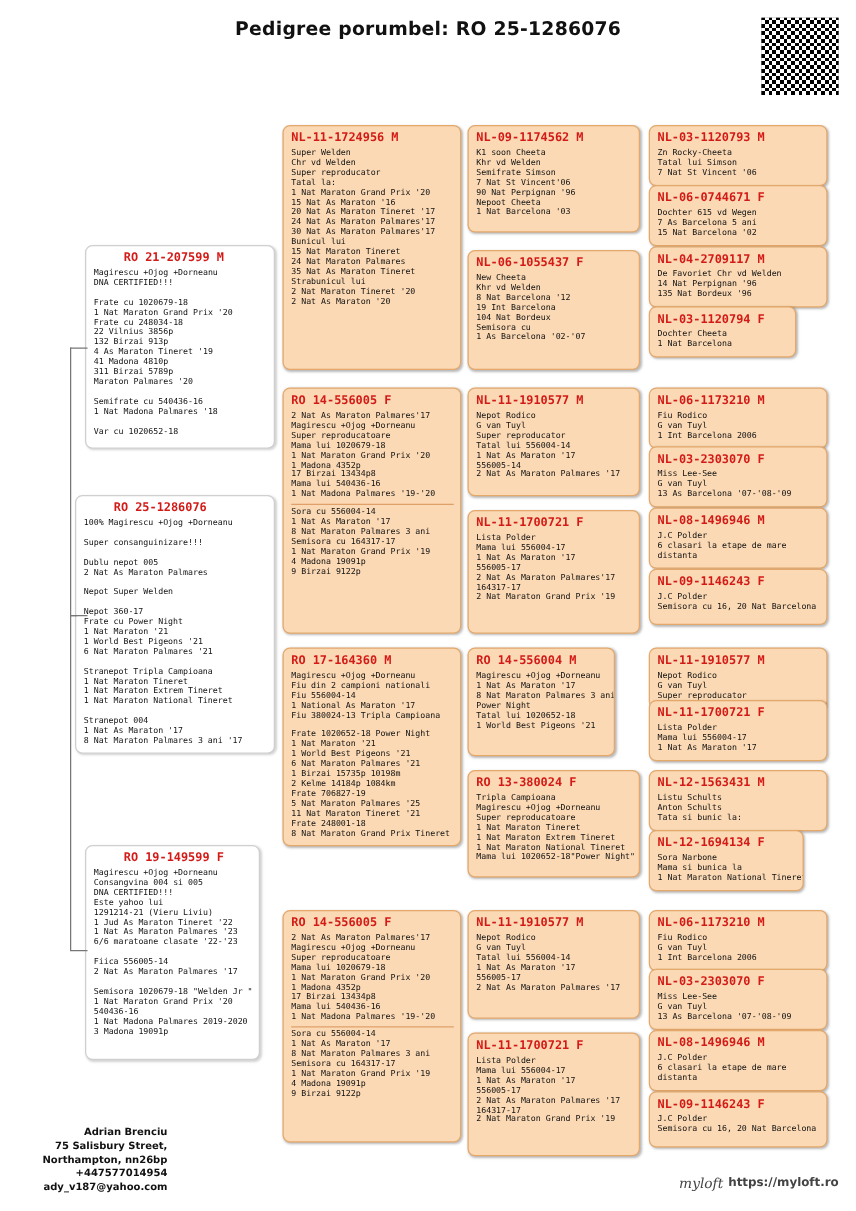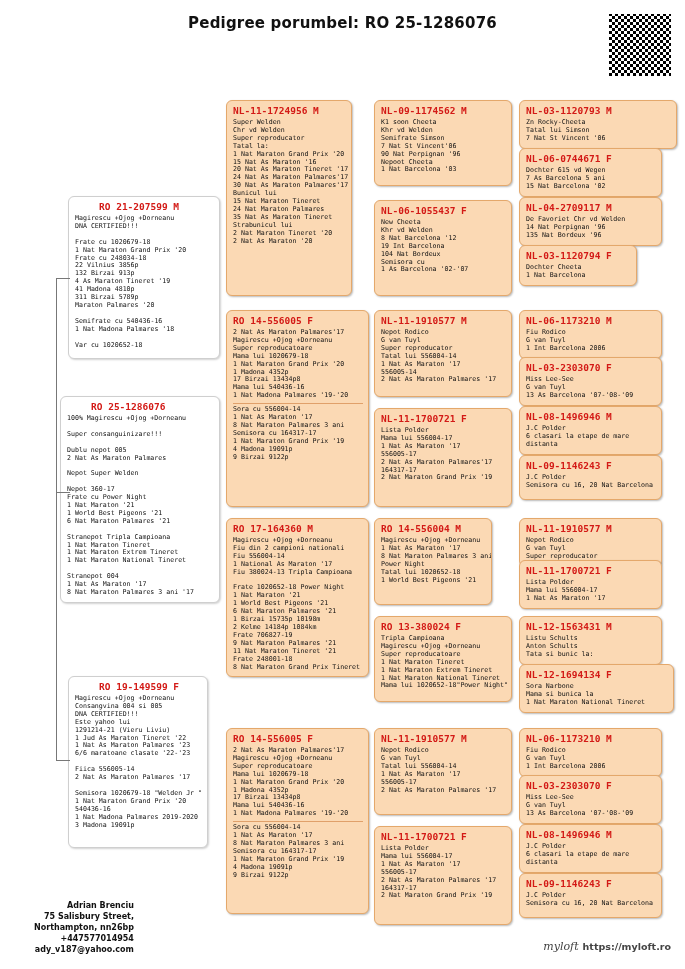--- a/index.html
+++ b/index.html
@@ -131,21 +131,21 @@
       <div class="ln">&nbsp;</div>
       <div class="ln">Fiica 556005-14</div>
       <div class="ln">2 Nat As Maraton Palmares '17</div>
       <div class="ln">&nbsp;</div>
       <div class="ln">Semisora 1020679-18 "Welden Jr "</div>
       <div class="ln">1 Nat Maraton Grand Prix '20</div>
       <div class="ln">540436-16</div>
       <div class="ln">1 Nat Madona Palmares 2019-2020</div>
       <div class="ln">3 Madona 19091p</div>
     </div>
-    <div class="card" style="left: 226px; top: 100px; width: 126px; min-height: 196px;">
+    <div class="card" style="left: 226px; top: 100px; width: 143px; min-height: 196px;">
       <div class="hdr">NL-11-1724956 M</div>
       <div class="ln">Super Welden</div>
       <div class="ln">Chr vd Welden</div>
       <div class="ln">Super reproducator</div>
       <div class="ln">Tatal la:</div>
       <div class="ln">1 Nat Maraton Grand Prix '20</div>
       <div class="ln">15 Nat As Maraton '16</div>
       <div class="ln">20 Nat As Maraton Tineret '17</div>
       <div class="ln">24 Nat As Maraton Palmares'17</div>
       <div class="ln">30 Nat As Maraton Palmares'17</div>
@@ -185,21 +185,21 @@
       <div class="ln">  1 National As Maraton '17</div>
       <div class="ln">  Fiu 380024-13 Tripla Campioana</div>
       <div class="ln">&nbsp;</div>
       <div class="ln">Frate 1020652-18 Power Night</div>
       <div class="ln">1 Nat Maraton '21</div>
       <div class="ln">1 World Best Pigeons '21</div>
       <div class="ln">6 Nat Maraton Palmares '21</div>
       <div class="ln">1 Birzai 15735p  10198m</div>
       <div class="ln">2 Kelme  14184p  1084km</div>
       <div class="ln">Frate 706827-19</div>
-      <div class="ln">9 Nat Maraton Palmares '21</div>
+      <div class="ln">5 Nat Maraton Palmares '25</div>
       <div class="ln">11 Nat Maraton Tineret '21</div>
       <div class="ln">Frate 248001-18</div>
       <div class="ln">8 Nat Maraton Grand Prix Tineret</div>
     </div>
     <div class="card" style="left: 226px; top: 728px; width: 143px; min-height: 186px;">
       <div class="hdr">RO 14-556005 F</div>
       <div class="ln">2 Nat As Maraton Palmares'17</div>
       <div class="ln">Magirescu +Ojog +Dorneanu</div>
       <div class="ln">Super reproducatoare</div>
       <div class="ln">Mama lui 1020679-18</div>
@@ -288,21 +288,21 @@
     <div class="card" style="left: 374px; top: 826px; width: 138px; min-height: 99px;">
       <div class="hdr">NL-11-1700721 F</div>
       <div class="ln">Lista Polder</div>
       <div class="ln">Mama lui 556004-17</div>
       <div class="ln">1 Nat As Maraton '17</div>
       <div class="ln">556005-17</div>
       <div class="ln">2 Nat As Maraton Palmares '17</div>
       <div class="ln">164317-17</div>
       <div class="ln">2 Nat Maraton Grand Prix '19</div>
     </div>
-    <div class="card" style="left: 519px; top: 100px; width: 158px; min-height: 45px;">
+    <div class="card" style="left: 519px; top: 100px; width: 143px; min-height: 45px;">
       <div class="hdr">NL-03-1120793 M</div>
       <div class="ln">Zn Rocky-Cheeta</div>
       <div class="ln">Tatal lui Simson</div>
       <div class="ln">7 Nat St Vincent '06</div>
     </div>
     <div class="card" style="left: 519px; top: 148px; width: 143px; min-height: 45px;">
       <div class="hdr">NL-06-0744671 F</div>
       <div class="ln">Dochter 615 vd Wegen</div>
       <div class="ln">7 As Barcelona 5 ani</div>
       <div class="ln">15 Nat Barcelona  '02</div>
@@ -352,21 +352,21 @@
       <div class="ln">Lista Polder</div>
       <div class="ln">Mama lui 556004-17</div>
       <div class="ln">1 Nat As Maraton '17</div>
     </div>
     <div class="card" style="left: 519px; top: 616px; width: 143px; min-height: 45px;">
       <div class="hdr">NL-12-1563431 M</div>
       <div class="ln">Listu Schults</div>
       <div class="ln">Anton Schults</div>
       <div class="ln">Tata si bunic la:</div>
     </div>
-    <div class="card" style="left: 519px; top: 664px; width: 155px; min-height: 38px;">
+    <div class="card" style="left: 519px; top: 664px; width: 124px; min-height: 38px;">
       <div class="hdr">NL-12-1694134 F</div>
       <div class="ln">Sora Narbone</div>
       <div class="ln">Mama si bunica la</div>
       <div class="ln">1 Nat Maraton National Tineret</div>
     </div>
     <div class="card" style="left: 519px; top: 728px; width: 143px; min-height: 45px;">
       <div class="hdr">NL-06-1173210 M</div>
       <div class="ln">Fiu Rodico</div>
       <div class="ln">G van Tuyl</div>
       <div class="ln">1 Int Barcelona 2006</div>

